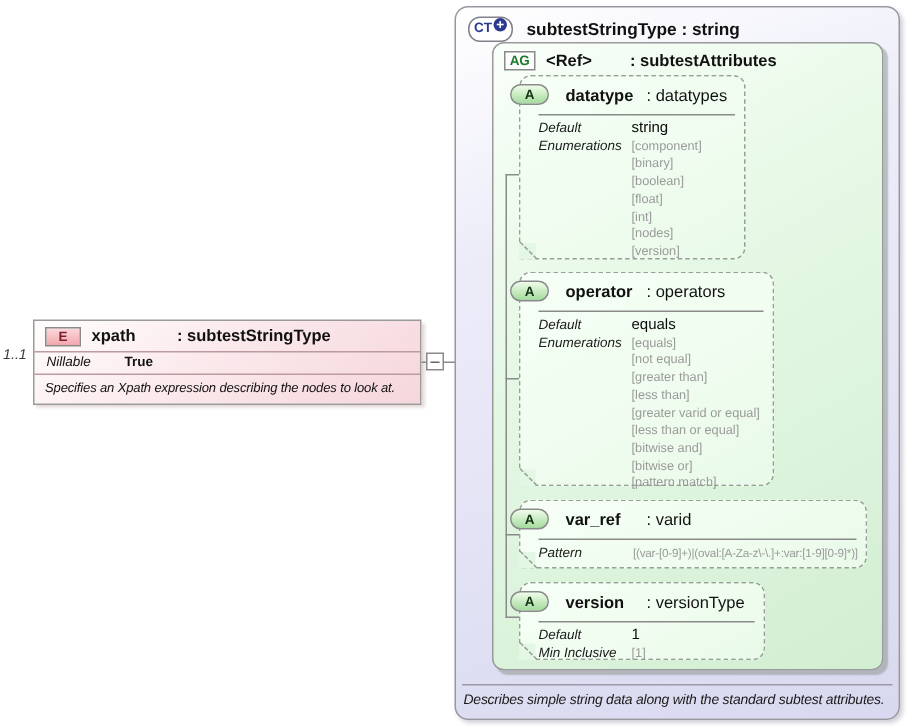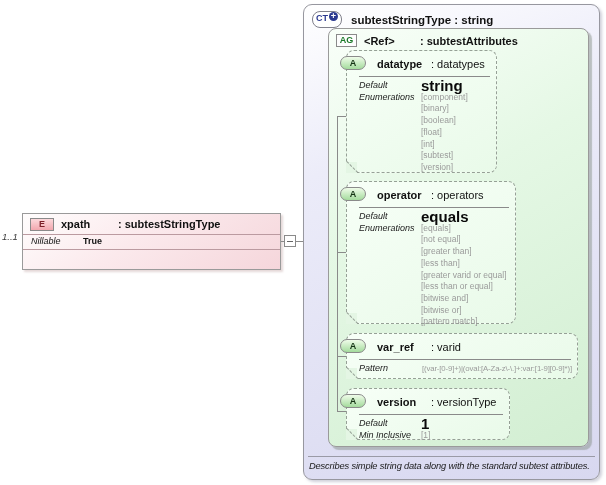--- a/index.html
+++ b/index.html
@@ -72,21 +72,21 @@
            color:#143214;font-weight:bold;font-size:9px;text-align:center;line-height:12px;}
   .attr-name{font-weight:bold;font-size:11px;min-width:54px;}
   .attr-type{font-weight:normal;font-size:11px;white-space:nowrap;}
   .attr-sep{border-top:1px solid #8a8a8a;margin:1px 6px 0 12px;}
   .facets{display:flex;padding:3px 2px 0 12px;font-size:9px;}
   .facet-labels{width:62px;flex:none;font-style:italic;color:#1a1a1a;}
   .facets.narrow .facet-labels{width:33px;}
   .facet-labels div{line-height:11.7px;white-space:nowrap;}
   .facet-vals{flex:1;min-width:0;}
   .facet-vals div{line-height:11.7px;color:#9a9a9a;font-size:8.5px;white-space:nowrap;}
-  .facet-vals div.v-bold{color:#0a0a0a;font-weight:bold;font-size:15px;}
+  .facet-vals div.v-bold{color:#0a0a0a;font-weight:normal;font-size:10px;}
   .facet-vals div.pattern{font-size:7.8px;letter-spacing:-0.15px;padding-left:30px;}
 
   #attr-datatype{left:17px;top:21px;width:151px;height:123px;}
   #attr-operator{left:17px;top:152px;width:170px;height:143px;}
   #attr-varref  {left:17px;top:304px;width:232px;height:46px;}
   #attr-version {left:17px;top:359px;width:164px;height:52px;}
 
   
   .ag-vline{left:8px;top:87px;width:1px;height:296px;}
   .ag-st1{left:8px;top:87px;width:10px;height:1px;}
@@ -106,20 +106,21 @@
       <span class="e-badge">E</span>
       <span class="el-name">xpath</span>
       <span class="el-type">: subtestStringType</span>
     </div>
     <div class="el-sep"></div>
     <div class="el-row">
       <span class="lbl">Nillable</span>
       <span class="val">True</span>
     </div>
     <div class="el-sep"></div>
+    <div class="el-desc">Specifies an Xpath expression describing the nodes to look at.</div>
   </div>
 
   <div class="line" style="left:281px;top:241px;width:3px;height:1px;"></div>
   <div class="handle">
       <span class="dash"></span>
     </div>
   <div class="line" style="left:296px;top:241px;width:42px;height:1px;"></div>
 
   <div class="ct-box">
     <div class="ct-header">
@@ -157,21 +158,21 @@
             <div>Default</div>
             <div>Enumerations</div>
           </div>
           <div class="facet-vals">
             <div class="v-bold">string</div>
             <div>[component]</div>
             <div>[binary]</div>
             <div>[boolean]</div>
             <div>[float]</div>
             <div>[int]</div>
-            <div>[subtest]</div>
+            <div>[nodes]</div>
             <div>[version]</div>
           </div>
         </div>
       </div>
 
       <div class="attr" id="attr-operator">
         <div class="snip-cover"></div>
         <div class="snip-line"></div>
         <div class="attr-h">
           <span class="a-badge">A</span>

